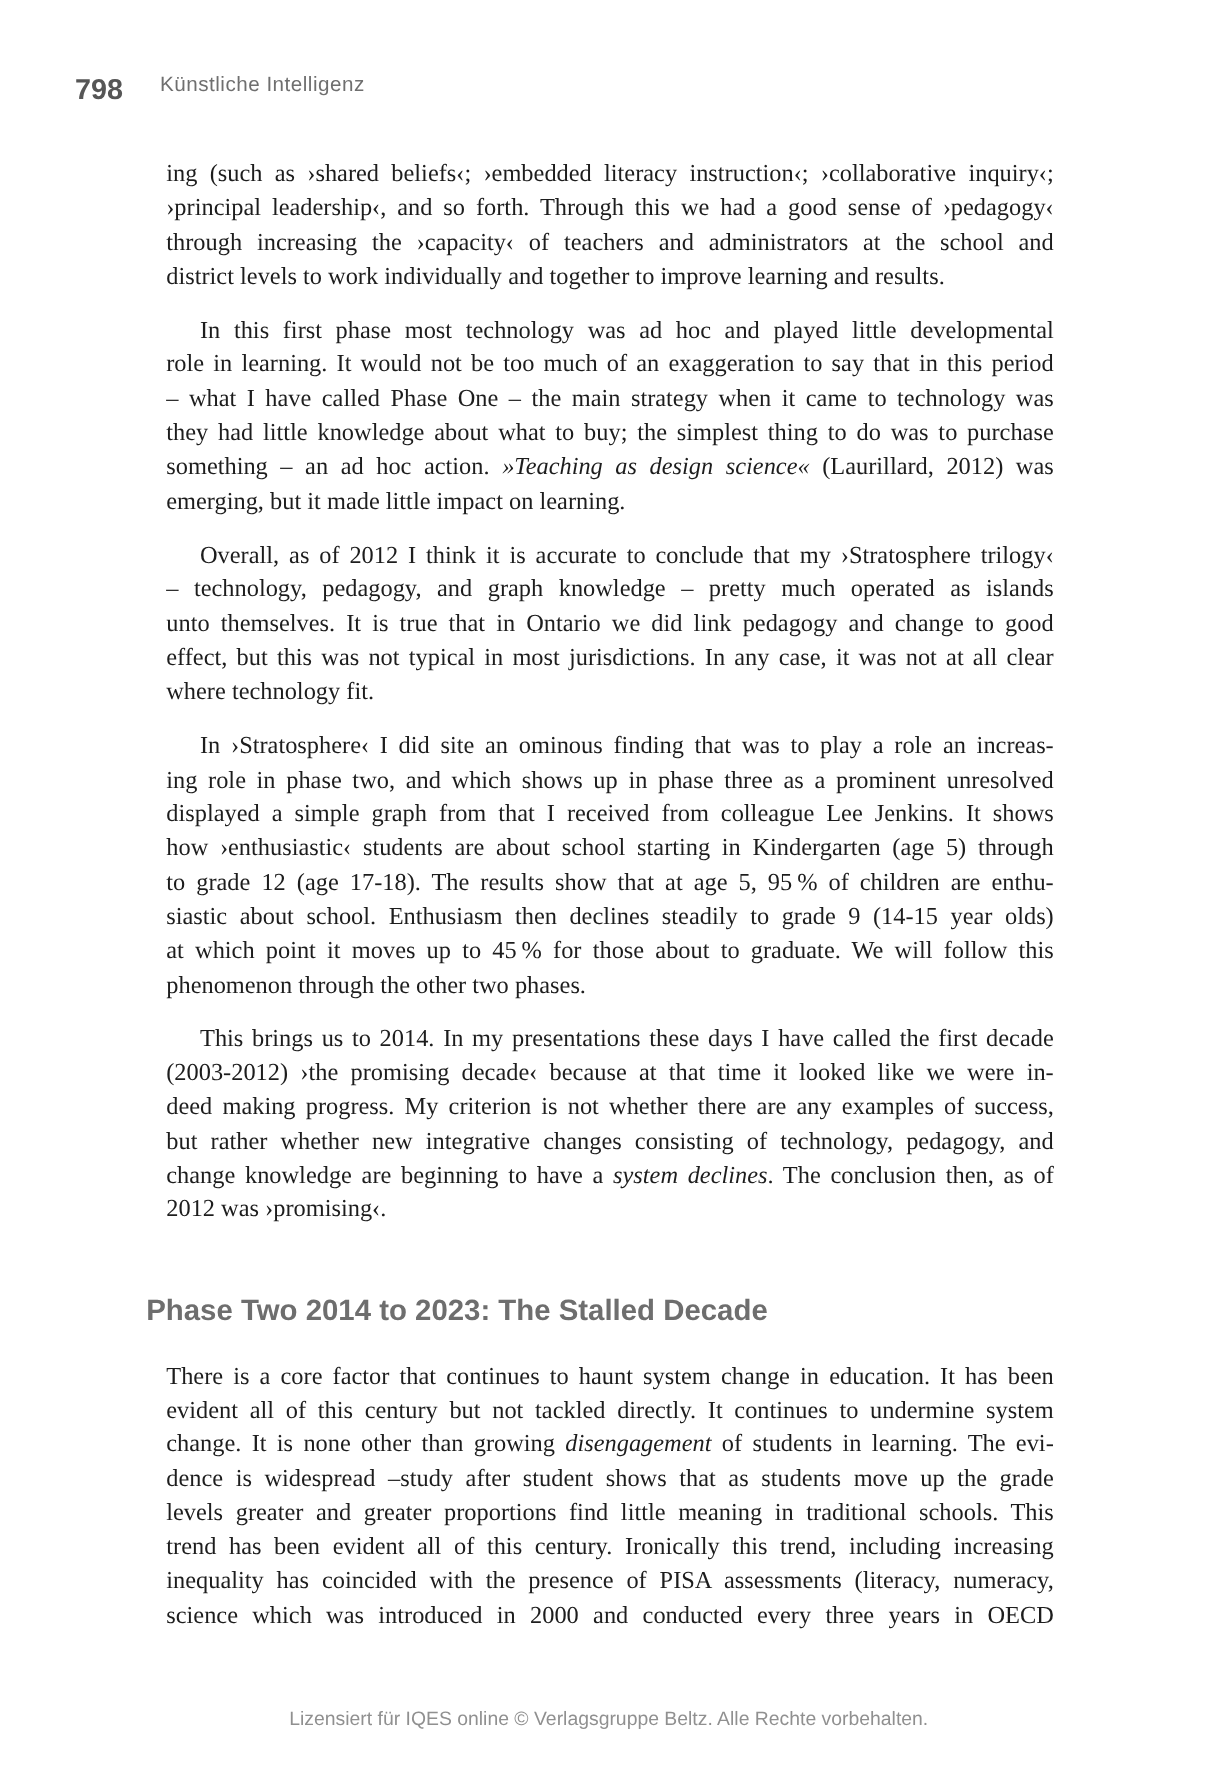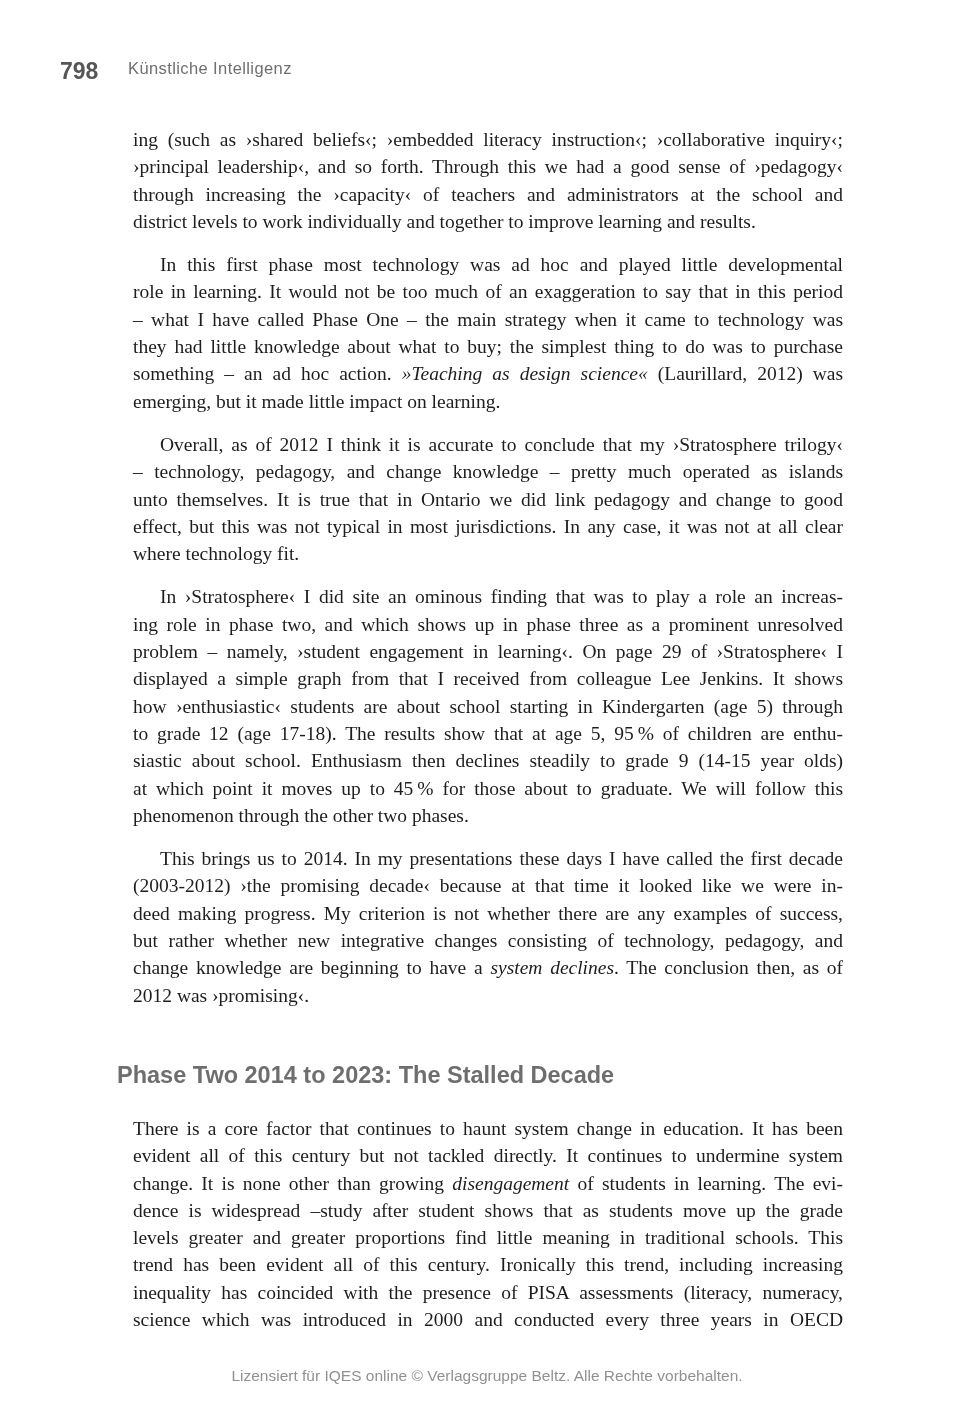--- a/index.html
+++ b/index.html
@@ -101,29 +101,28 @@
       <div class="para">
         <div class="line indent">In this first phase most technology was ad hoc and played little developmental</div>
         <div class="line">role in learning. It would not be too much of an exaggeration to say that in this period</div>
         <div class="line">– what I have called Phase One – the main strategy when it came to technology was</div>
         <div class="line">they had little knowledge about what to buy; the simplest thing to do was to purchase</div>
         <div class="line">something – an ad hoc action. <i>»Teaching as design science«</i> (Laurillard, 2012) was</div>
         <div class="line lastline">emerging, but it made little impact on learning.</div>
       </div>
       <div class="para">
         <div class="line indent">Overall, as of 2012 I think it is accurate to conclude that my ›Stratosphere trilogy‹</div>
-        <div class="line">– technology, pedagogy, and change knowledge – pretty much operated as islands</div>
+        <div class="line">– technology, pedagogy, and graph knowledge – pretty much operated as islands</div>
         <div class="line">unto themselves. It is true that in Ontario we did link pedagogy and change to good</div>
         <div class="line">effect, but this was not typical in most jurisdictions. In any case, it was not at all clear</div>
         <div class="line lastline">where technology fit.</div>
       </div>
       <div class="para">
         <div class="line indent">In ›Stratosphere‹ I did site an ominous finding that was to play a role an increas-</div>
         <div class="line">ing role in phase two, and which shows up in phase three as a prominent unresolved</div>
-        <div class="line">problem – namely, ›student engagement in learning‹. On page 29 of ›Stratosphere‹ I</div>
         <div class="line">displayed a simple graph from that I received from colleague Lee Jenkins. It shows</div>
         <div class="line">how ›enthusiastic‹ students are about school starting in Kindergarten (age 5) through</div>
         <div class="line">to grade 12 (age 17-18). The results show that at age 5, 95 % of children are enthu-</div>
         <div class="line">siastic about school. Enthusiasm then declines steadily to grade 9 (14-15 year olds)</div>
         <div class="line">at which point it moves up to 45 % for those about to graduate. We will follow this</div>
         <div class="line lastline">phenomenon through the other two phases.</div>
       </div>
       <div class="para">
         <div class="line indent">This brings us to 2014. In my presentations these days I have called the first decade</div>
         <div class="line">(2003-2012) ›the promising decade‹ because at that time it looked like we were in-</div>

